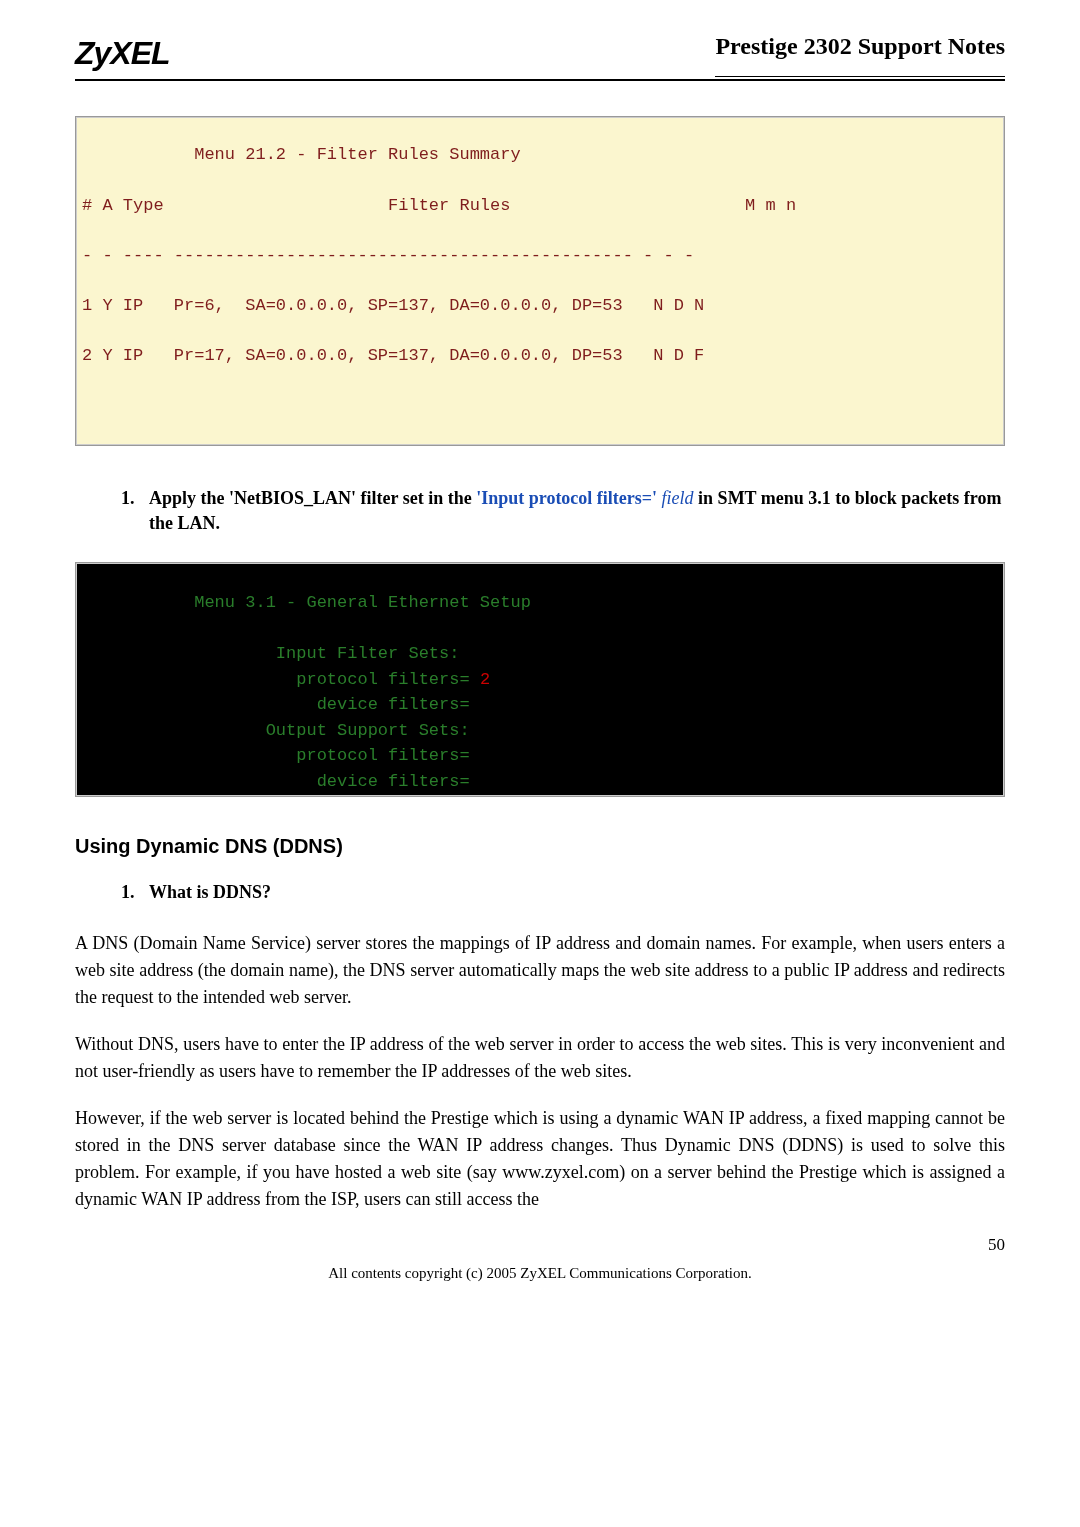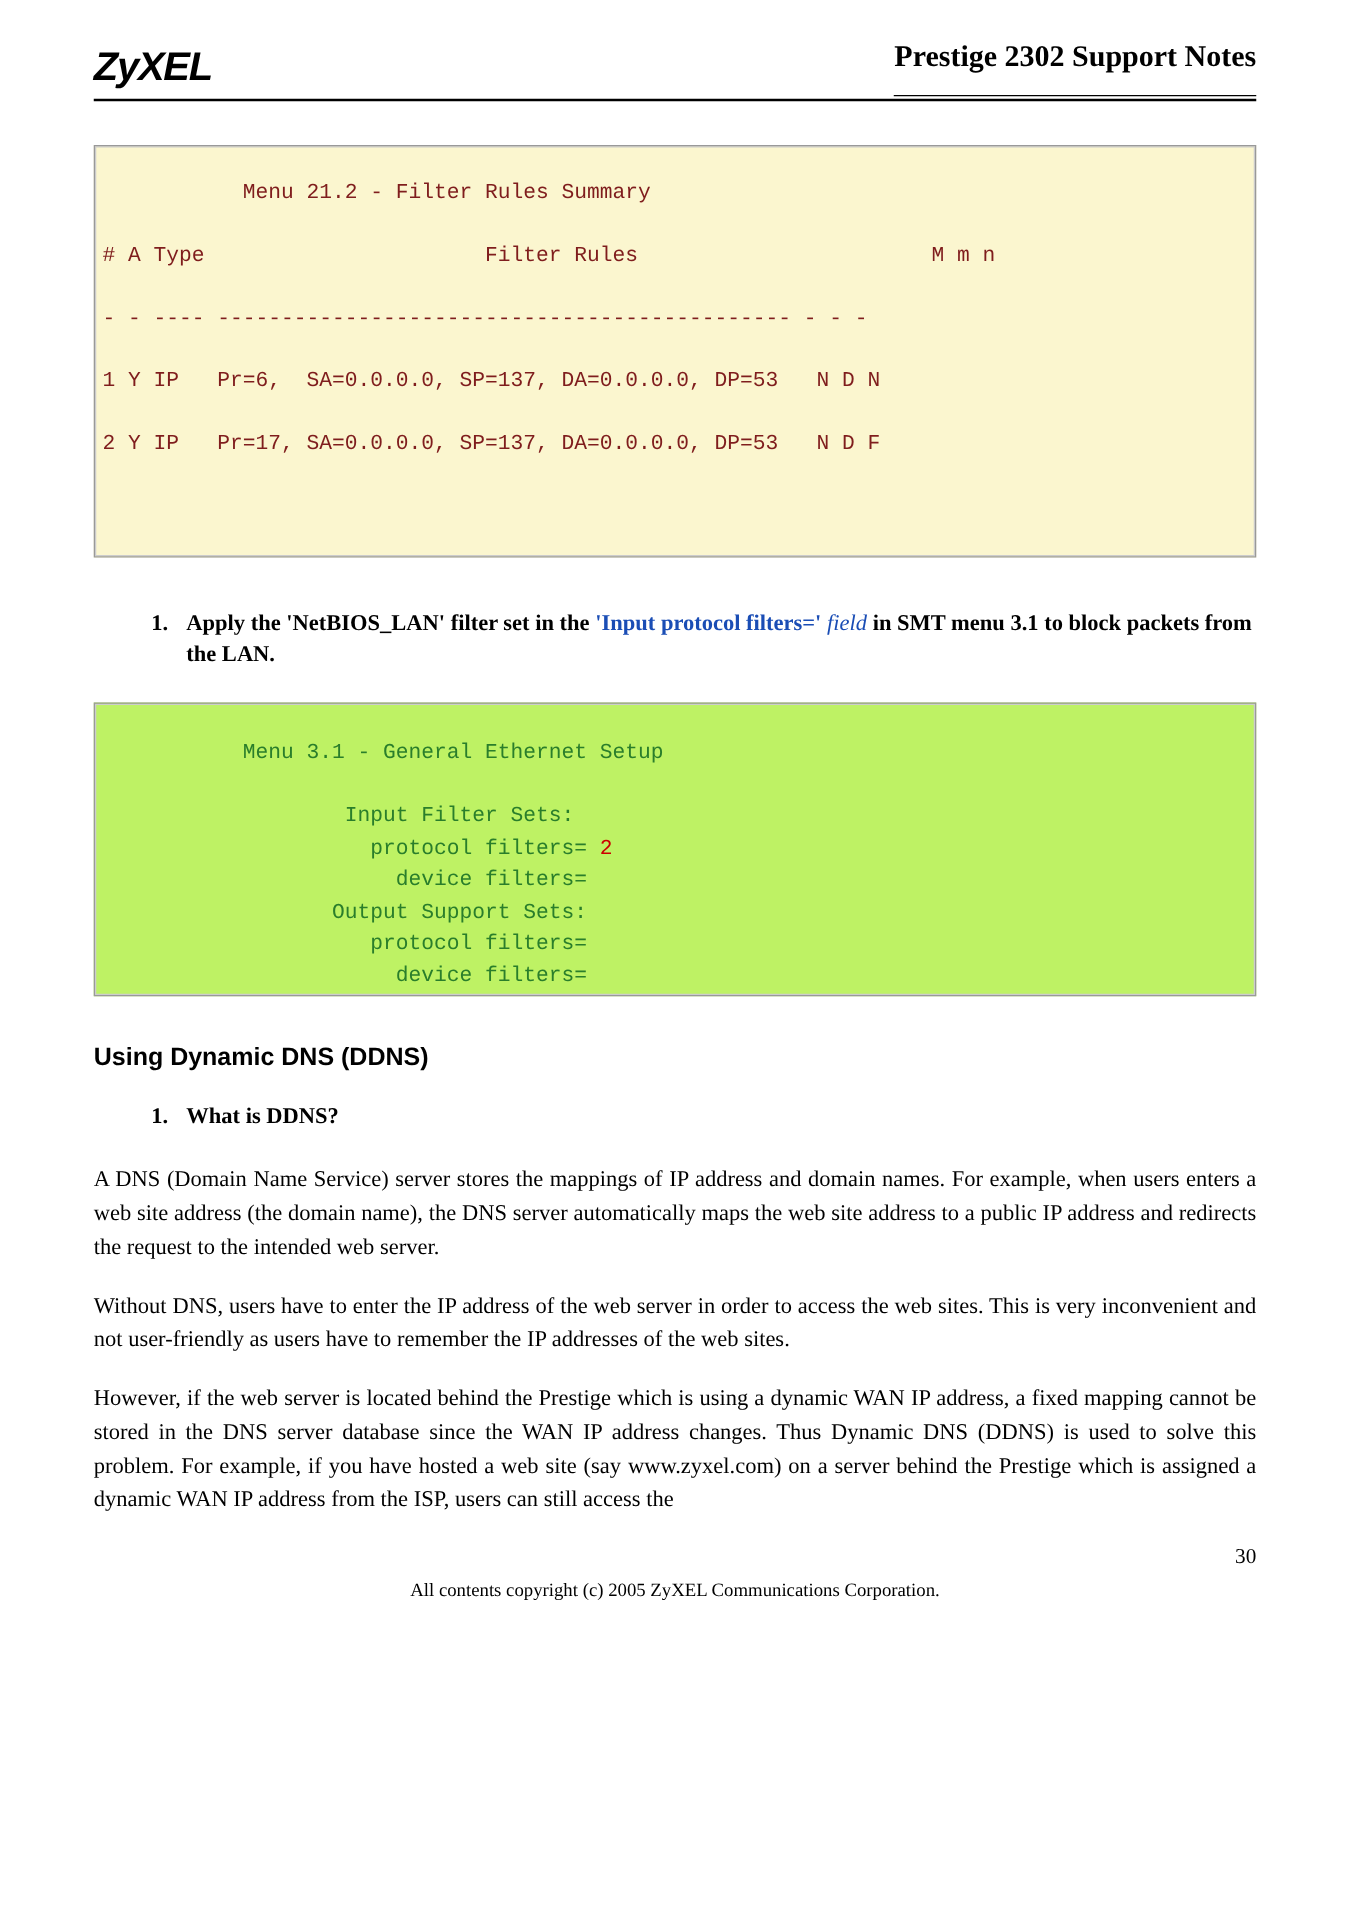--- a/index.html
+++ b/index.html
@@ -87,21 +87,21 @@
       font-size: 17px;
       margin-top: 8px;
     }
     .footer-center {
       text-align: center;
       font-size: 15px;
       margin-top: 6px;
     }
     .code-box2 {
       border: 1px solid #999;
-      background: #bef264;
+      background: #000000;
       font-family: "Courier New", monospace;
       font-size: 17px;
       padding: 2px 6px;
       color: #2a7e2b;
       margin-bottom: 35px;
       box-shadow: inset 0 0 0 1px #ccc;
     }
     .code-box2 .line {
       display: block;
       line-height: 1.5;
@@ -153,14 +153,14 @@
   <div class="ordered-row">
     <span class="num bold">1.</span>
     <span class="bold">What is DDNS?</span>
   </div>
 </div>
 
 <p class="para">A DNS (Domain Name Service) server stores the mappings of IP address and domain names. For example, when users enters a web site address (the domain name), the DNS server automatically maps the web site address to a public IP address and redirects the request to the intended web server.</p>
 <p class="para">Without DNS, users have to enter the IP address of the web server in order to access the web sites. This is very inconvenient and not user-friendly as users have to remember the IP addresses of the web sites.</p>
 <p class="para">However, if the web server is located behind the Prestige which is using a dynamic WAN IP address, a fixed mapping cannot be stored in the DNS server database since the WAN IP address changes. Thus Dynamic DNS (DDNS) is used to solve this problem. For example, if you have hosted a web site (say www.zyxel.com) on a server behind the Prestige which is assigned a dynamic WAN IP address from the ISP, users can still access the</p>
 
-<div class="footer">30</div>
+<div class="footer">50</div>
 <div class="footer-center">All contents copyright (c) 2005 ZyXEL Communications Corporation.</div>
 
 </body></html>

